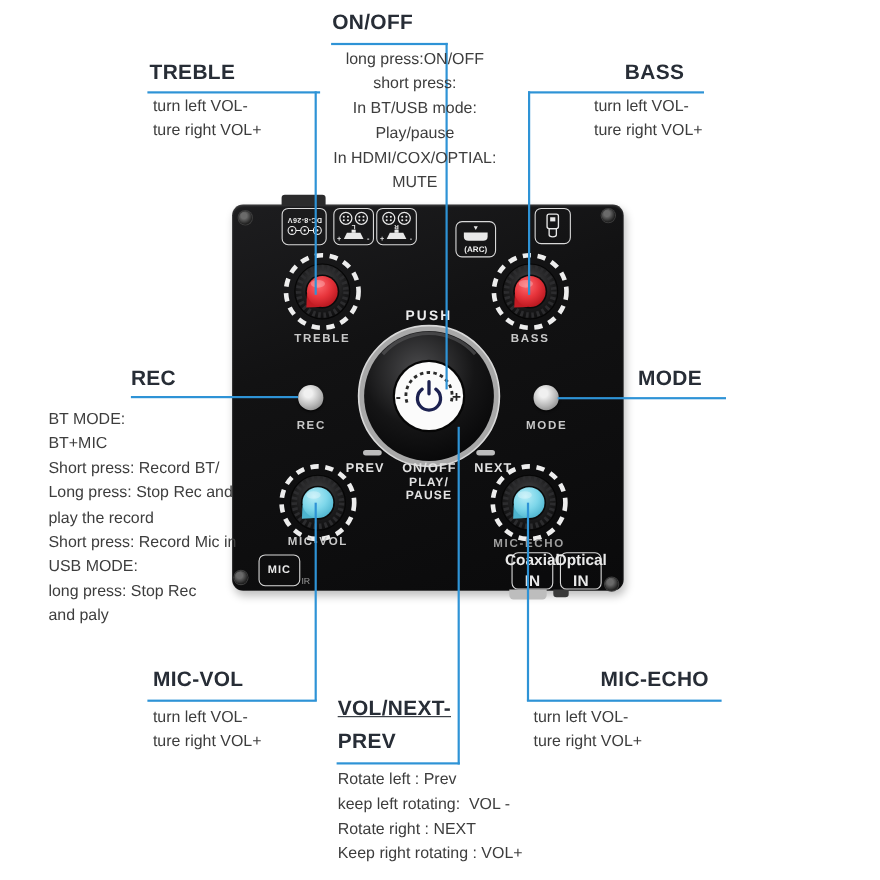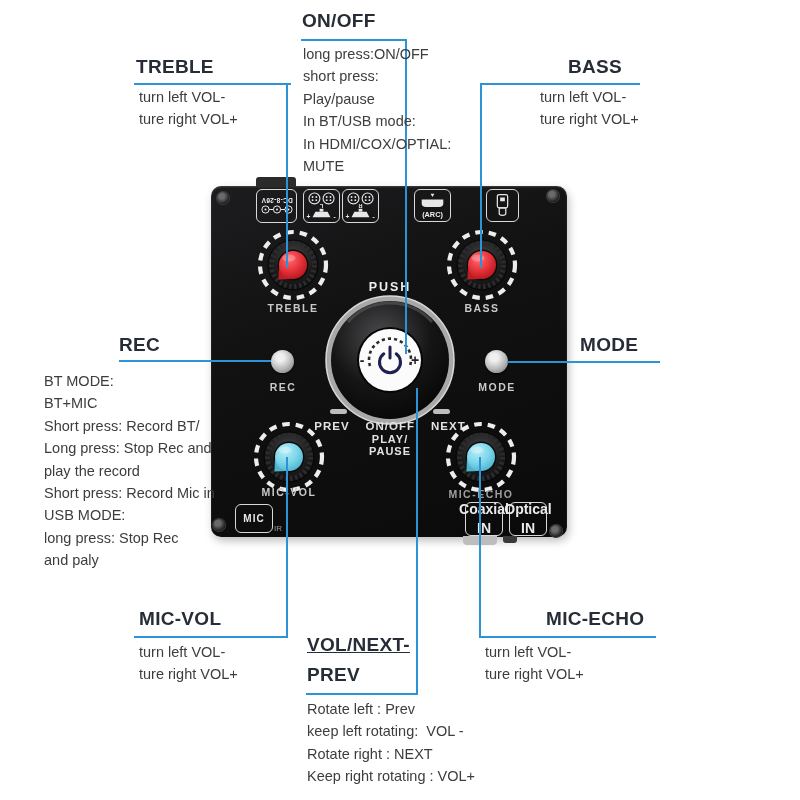--- a/index.html
+++ b/index.html
@@ -35,21 +35,21 @@
   #screw-tl{left:6px;top:6px;} #screw-tr{left:336px;top:4px;}
   #screw-bl{left:2px;top:333px;} #screw-br{left:339px;top:339px;}
   .top-tab{position:absolute;left:45px;top:-9px;width:40px;height:10px;background:#2b2b2c;border-radius:3px 3px 0 0;}
   .bot-tab1{position:absolute;left:252px;top:350px;width:34px;height:9px;background:#bdbdbd;border-radius:0 0 4px 4px;}
   .bot-tab2{position:absolute;left:292px;top:350px;width:14px;height:7px;background:#3a3a3a;border-radius:0 0 3px 3px;}
   .port-box{position:absolute;border:1.5px solid #d9d9d9;border-radius:6px;box-sizing:border-box;
             display:flex;align-items:center;justify-content:center;flex-direction:column;}
   #box-dc{left:45px;top:3px;width:41px;height:34px;}
   #box-spkl{left:92px;top:3px;width:37px;height:34px;}
   #box-spkr{left:131px;top:3px;width:37px;height:34px;}
-  #box-hdmi{left:203px;top:3px;width:37px;height:33px;}
+  #box-hdmi{left:203px;top:15px;width:37px;height:33px;}
   #box-usb{left:275px;top:3px;width:33px;height:33px;}
   #box-mic{left:24px;top:318px;width:38px;height:29px;}
   #box-coax{left:254px;top:316px;width:38px;height:34px;}
   #box-opt{left:298px;top:316px;width:38px;height:34px;}
   .dc-rot{transform:rotate(180deg);display:flex;flex-direction:column;align-items:center;line-height:1;}
   .dc-text{font-size:6.5px;font-weight:bold;color:#efefef;letter-spacing:.3px;margin-top:1px;}
   .box-label{font-size:10px;font-weight:bold;color:#eaeaea;letter-spacing:1px;}
   .box-label2{font-size:14px;font-weight:bold;color:#eaeaea;line-height:1.35;text-align:center;}
   .klabel{position:absolute;font-size:10.5px;font-weight:bold;color:#c9c9c9;letter-spacing:1.5px;
           transform:translateX(-50%);white-space:nowrap;}
@@ -95,25 +95,25 @@
     </defs>
   </svg>
 
   <div class="co-title" style="left:136px;top:56px;">TREBLE</div>
   <div class="co-body" style="left:139px;top:86px;">
       <div class="cl-line">turn left VOL-</div>
       <div class="cl-line">ture right VOL+</div>
     </div>
 
   <div class="co-title" style="left:302px;top:10px;">ON/OFF</div>
-  <div class="co-body" style="left:303px;top:43px;">
+  <div class="co-body" style="left:303px;top:43px;text-align:center;">
       <div class="cl-line">long press:ON/OFF</div>
       <div class="cl-line">short press:</div>
+      <div class="cl-line">In BT/USB mode:</div>
       <div class="cl-line">Play/pause</div>
-      <div class="cl-line">In BT/USB mode:</div>
       <div class="cl-line">In HDMI/COX/OPTIAL:</div>
       <div class="cl-line">MUTE</div>
     </div>
 
   <div class="co-title" style="left:568px;top:56px;">BASS</div>
   <div class="co-body" style="left:540px;top:86px;">
       <div class="cl-line">turn left VOL-</div>
       <div class="cl-line">ture right VOL+</div>
     </div>
 

